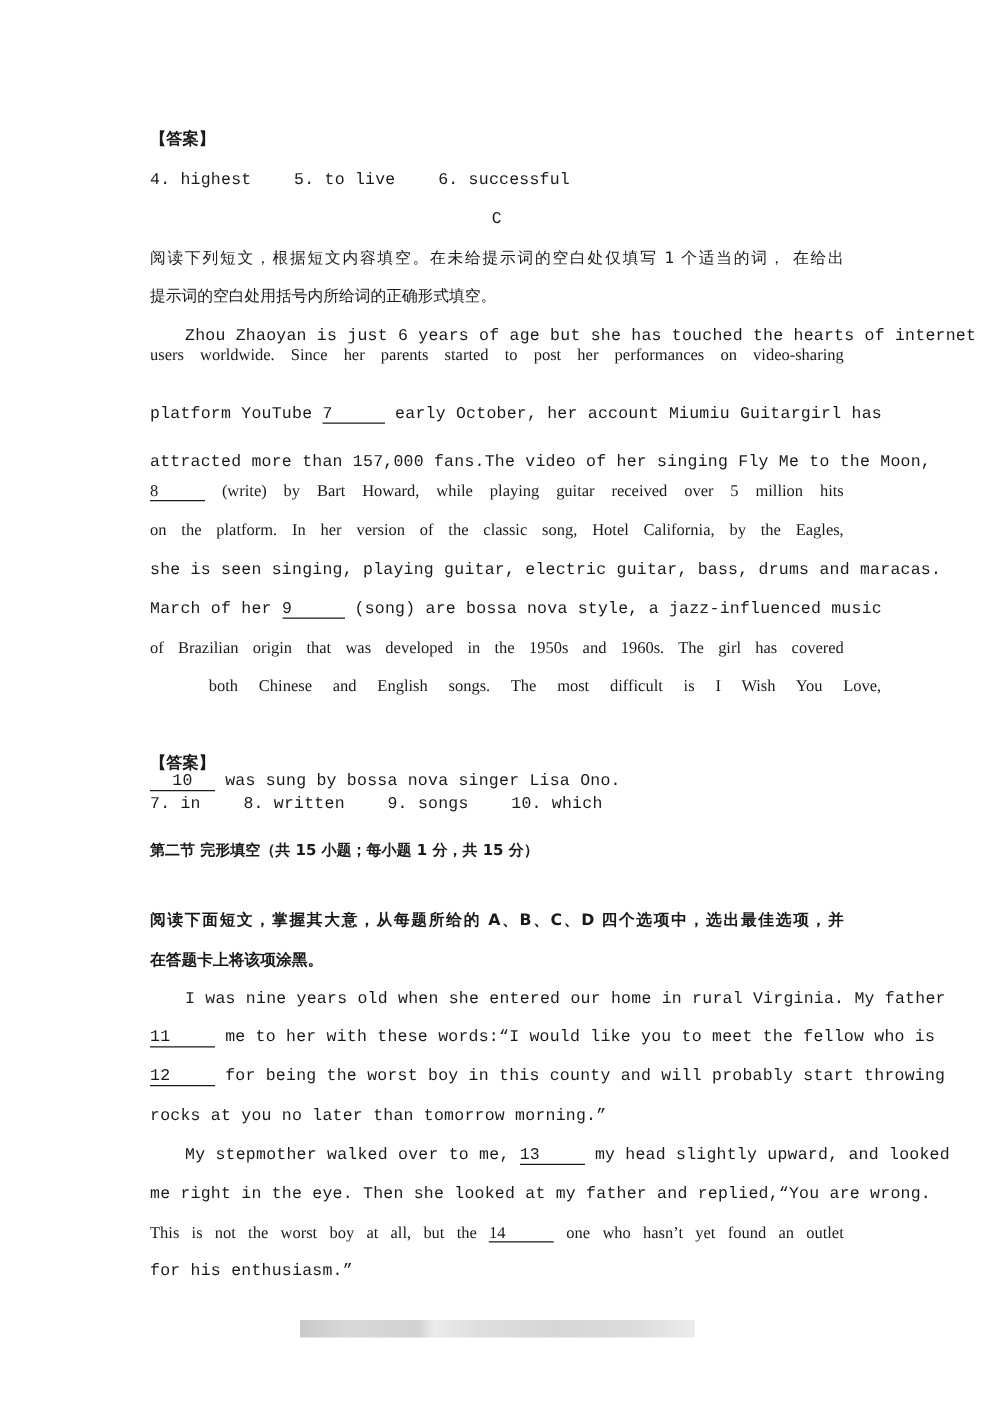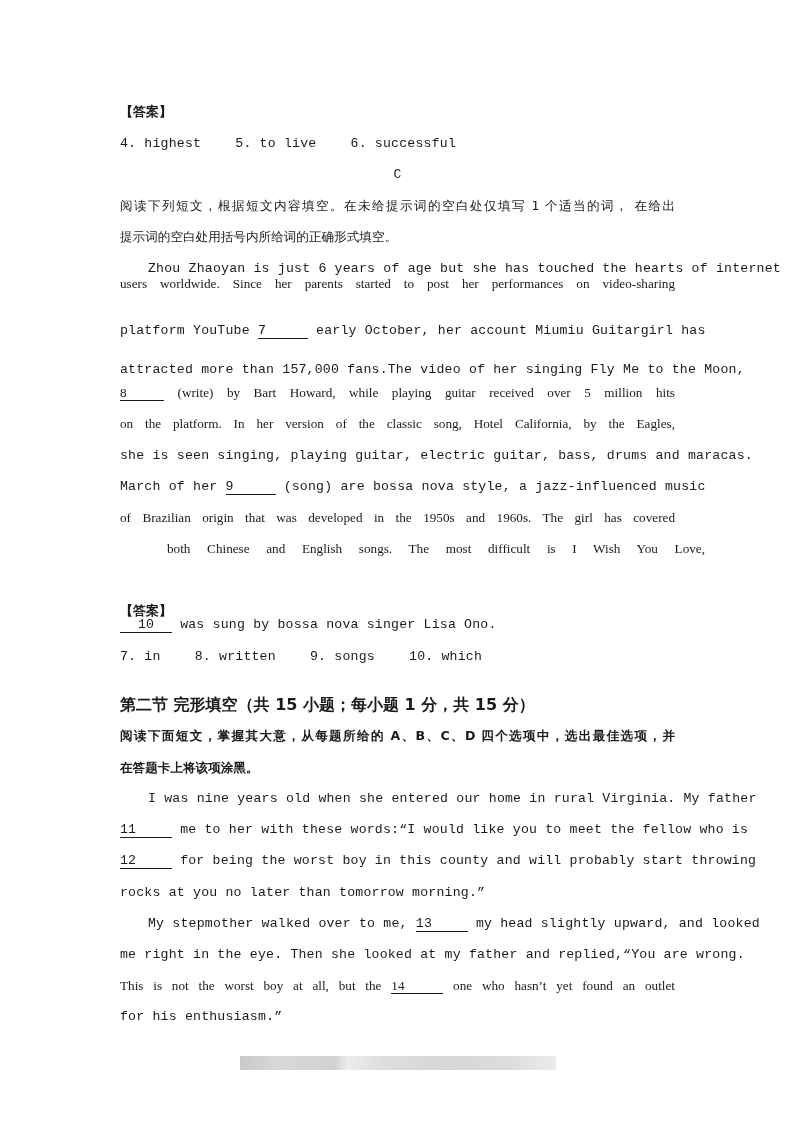--- a/index.html
+++ b/index.html
@@ -58,28 +58,28 @@
     <span>(song)  are  bossa  nova  style, a  jazz-influenced  music</span>
   </div>
   <div class="line just" style="top:510px;">of Brazilian origin that was developed in the 1950s and 1960s. The girl has covered</div>
   <div class="line" style="top:541px; width:538px; text-align:justify; text-align-last:justify;padding-left:47px;">both Chinese  and English  songs. The  most difficult  is I  Wish  You  Love,</div>
   <div class="line mono" style="top:573px;margin-top:44px;">
     <span class="blank" style="width:52px;">10</span>
     <span>was sung  by bossa nova singer Lisa Ono.</span>
   </div>
 
   <div class="line bold" style="top:603px;">【答案】</div>
-  <div class="line mono" style="top:649px;">
+  <div class="line mono" style="top:635px;">
     <span>7. in</span><span class="gap"></span>
     <span>8. written</span><span class="gap"></span>
     <span>9. songs</span><span class="gap"></span>
     <span>10. which</span>
   </div>
 
-  <div class="line bold" style="top:697px; font-size:16px;">第二节 完形填空（共 15 小题；每小题 1 分，共 15 分）</div>
+  <div class="line bold" style="top:672px; font-size:12px;">第二节 完形填空（共 15 小题；每小题 1 分，共 15 分）</div>
   <div class="line bold just" style="top:728px; font-size:12.6px;">阅读下面短文，掌握其大意，从每题所给的 A、B、C、D 四个选项中，选出最佳选项，并</div>
   <div class="line bold" style="top:760px; font-size:12.6px;">在答题卡上将该项涂黑。</div>
 
   <div class="line just indent mono" style="top:791px;">I was nine years old when she entered our home in rural Virginia.  My father</div>
   <div class="line just mono" style="top:822px;">
     <span class="blank" style="width:52px;">11</span>
     <span>me  to her with these words:“I would like you to meet the fellow who is</span>
   </div>
   <div class="line just mono" style="top:853px;">
     <span class="blank" style="width:52px;">12</span>

